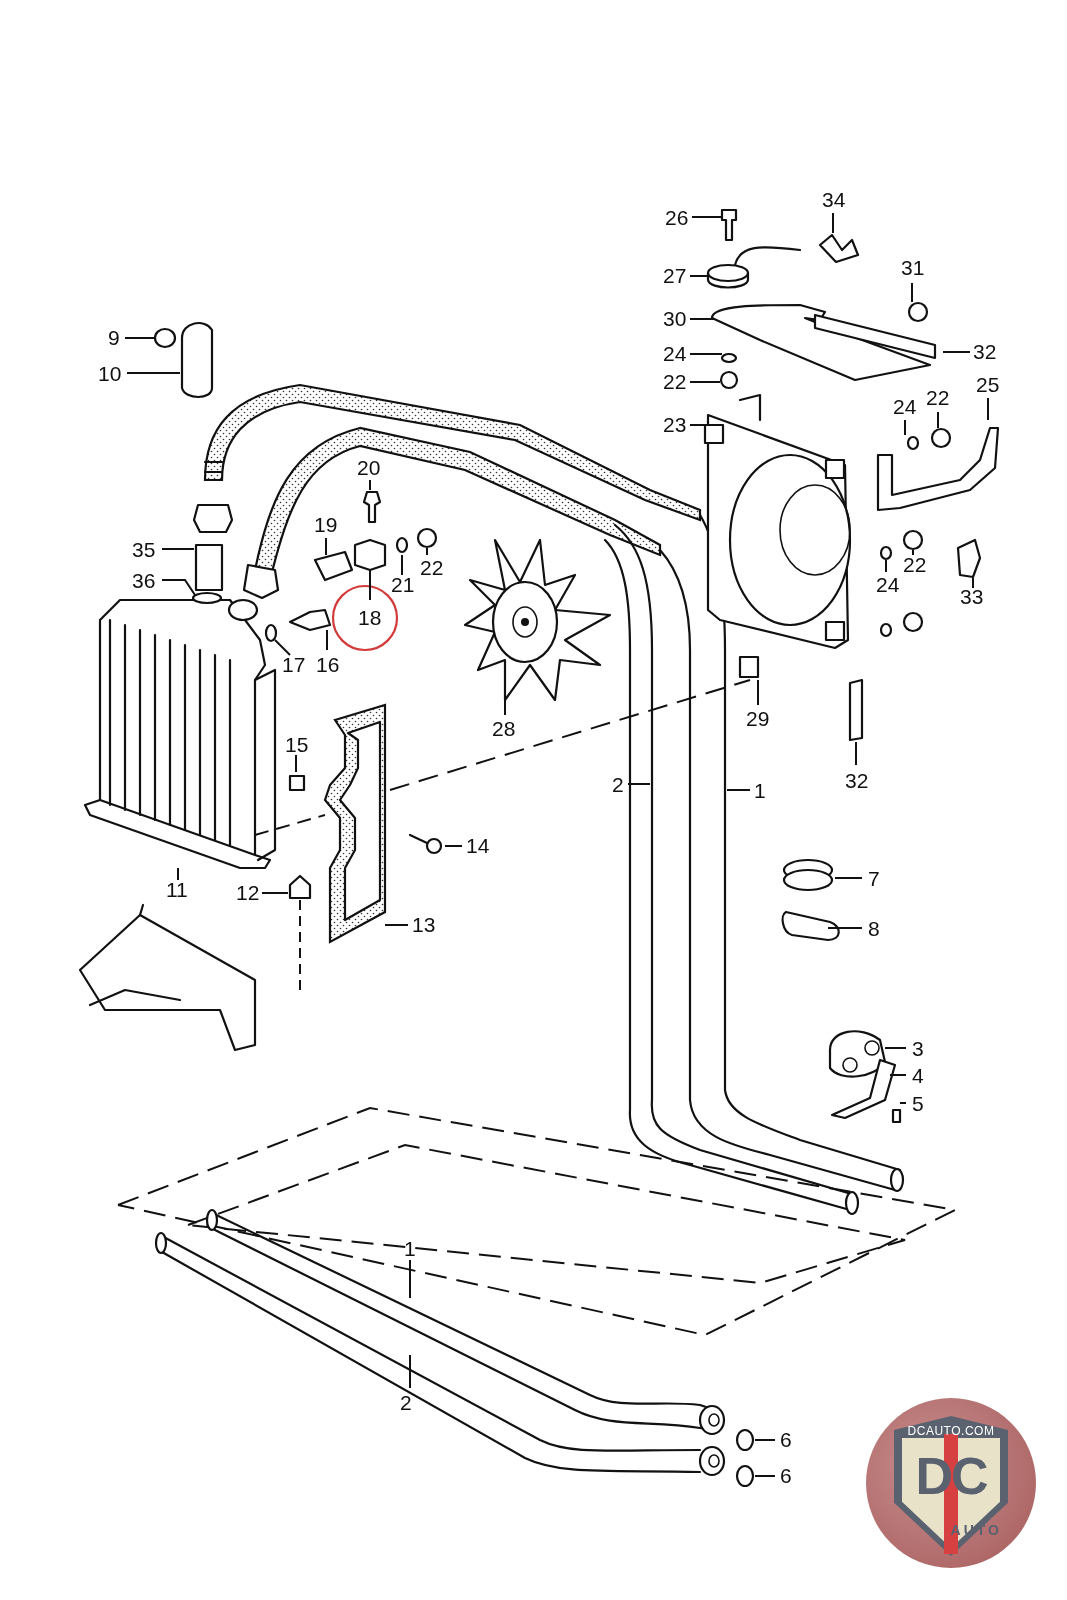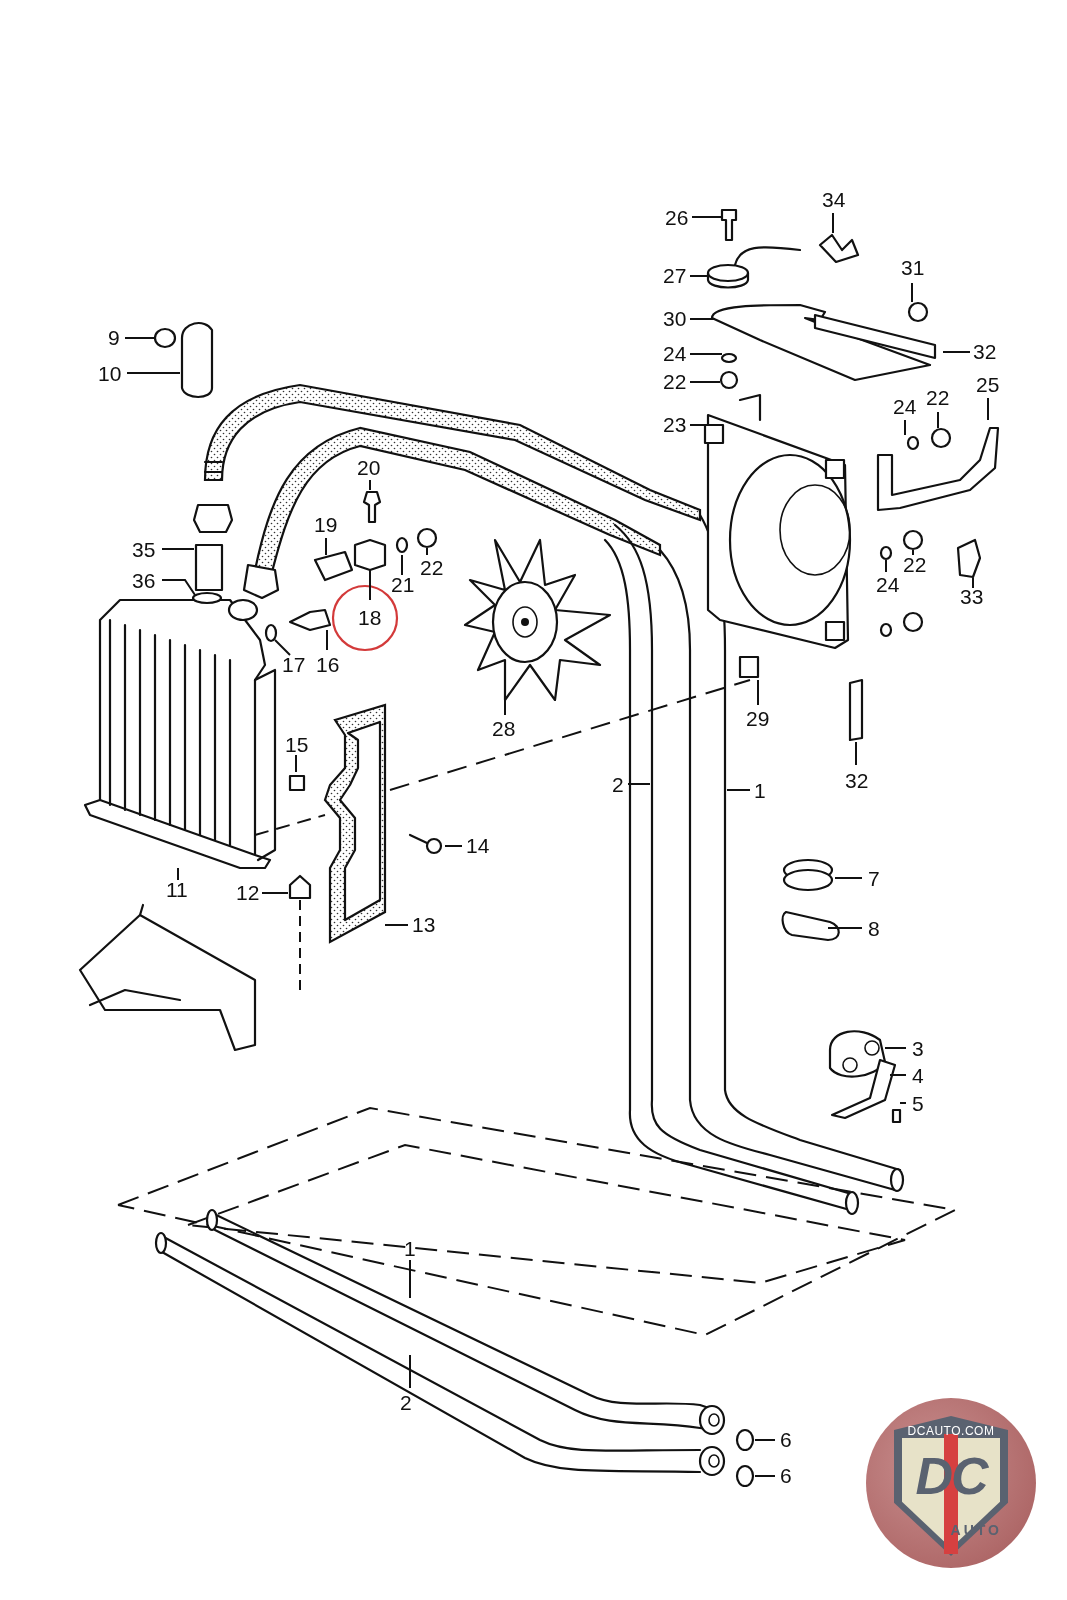--- a/index.html
+++ b/index.html
@@ -14,21 +14,21 @@
   .hose{fill:url(#dots);stroke:#111;stroke-width:2.2;}
   .highlight{fill:none;stroke:#d33a3a;stroke-width:2.2;}
   #logo{position:absolute;left:866px;top:1398px;width:170px;height:170px;border-radius:50%;
         background:radial-gradient(circle at 40% 40%,#c98f8f,#b06a6a 70%,#a05858);overflow:hidden;}
   #logo .shield{position:absolute;left:28px;top:18px;width:114px;height:140px;background:#5a6270;
         clip-path:polygon(0 10%,50% 0,100% 10%,100% 62%,50% 100%,0 62%);}
   #logo .shield-inner{position:absolute;left:36px;top:40px;width:98px;height:110px;background:#e7e2c8;
         clip-path:polygon(0 0,100% 0,100% 58%,50% 100%,0 58%);}
   #logo .bar{position:absolute;left:78px;top:36px;width:14px;height:120px;background:#d64040;}
   #logo .site{position:absolute;left:30px;top:26px;width:110px;text-align:center;color:#fff;font-weight:normal;font-size:12px;letter-spacing:0.5px;}
-  #logo .dc{position:absolute;left:34px;top:52px;width:102px;text-align:center;color:#5a6270;font-weight:bold;font-size:52px;line-height:52px;letter-spacing:-2px;font-style:italic;}
+  #logo .dc{position:absolute;left:34px;top:52px;width:102px;text-align:center;color:#5a6270;font-weight:bold;font-size:52px;line-height:52px;letter-spacing:-2px;}
   #logo .auto{position:absolute;left:34px;top:124px;width:102px;text-align:right;color:#5a6270;font-size:14px;letter-spacing:3px;font-weight:bold;}
 </style>
 </head>
 <body>
 
 <svg id="diagram" viewBox="0 0 1067 1600" xmlns="http://www.w3.org/2000/svg">
   <defs>
     <pattern id="dots" width="6" height="6" patternUnits="userSpaceOnUse">
       <rect width="6" height="6" fill="#fff"></rect>
       <circle cx="1.5" cy="1.5" r="0.8" fill="#333"></circle>

